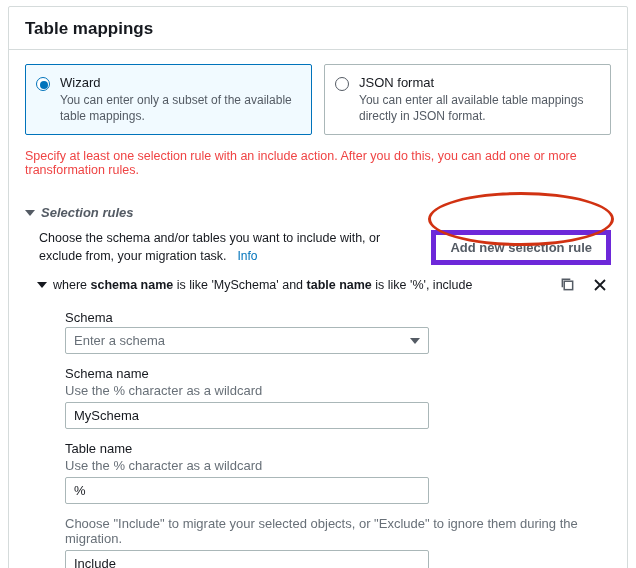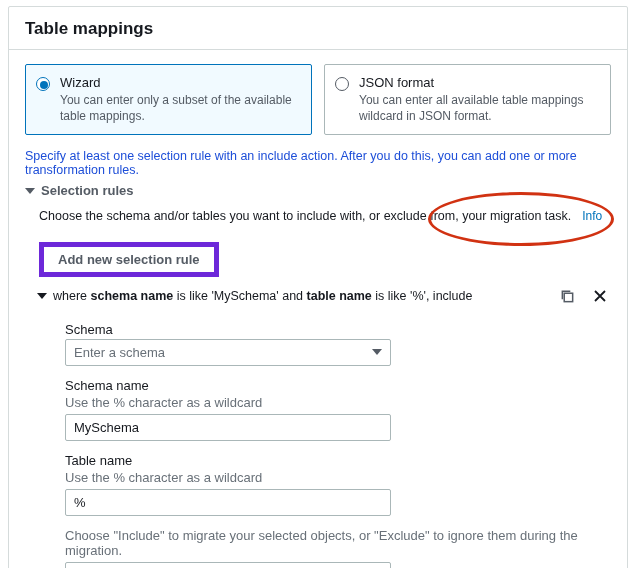--- a/index.html
+++ b/index.html
@@ -75,29 +75,30 @@
   .tile.selected .radio::after {
     content: "";
     position: absolute;
     left: 3px; top: 3px;
     width: 8px; height: 8px;
     border-radius: 50%;
     background: #0073bb;
   }
   .tile-title { font-size: 13px; }
   .tile-desc { font-size: 12px; color: #545b64; line-height: 1.35; margin-top: 2px; }
-  .helper-text { font-size: 12.5px; color: #1d4ed8; margin-bottom: 6px; }
+  .helper-text { font-size: 12.5px; color: #ef4444; margin-bottom: 28px; }
   .section-header {
     display: flex;
     align-items: center;
     font-weight: 700;
     font-size: 13px;
     color: #545b64;
     cursor: pointer;
     margin-bottom: 10px;
+    font-style: italic;
   }
   .tri {
     display: inline-block;
     width: 0; height: 0;
     border-left: 5px solid transparent;
     border-right: 5px solid transparent;
     border-top: 6px solid #545b64;
     margin-right: 6px;
   }
   .tri-right {
@@ -109,21 +110,20 @@
     margin-right: 8px;
     transform: rotate(90deg);
   }
   .selection-top {
     display: flex;
     align-items: flex-start;
     justify-content: space-between;
     gap: 16px;
     margin-left: 14px;
     margin-bottom: 12px;
-    flex-direction: column;
   }
   .selection-desc {
     font-size: 12.5px;
     color: #16191f;
     line-height: 1.4;
     flex: 1;
   }
   .btn {
     border: 5px solid #6d28d9;
     background: #fff;
@@ -156,21 +156,21 @@
   }
   .icon-btn { cursor: pointer; display: inline-flex; }
   .rule-body {
     margin-left: 40px;
     margin-top: 18px;
   }
   .field { margin-bottom: 12px; }
   .field-label { font-size: 13px; color: #16191f; margin-bottom: 2px; }
   .field-hint { font-size: 13px; color: #687078; margin-bottom: 4px; }
   .text-input, .select {
-    width: 326px;
+    width: 364px;
     border: 1px solid #aab7b8;
     border-radius: 2px;
     font-size: 13px;
     padding: 5px 8px;
     color: #16191f;
     background: #fff;
   }
   .select {
     position: relative;
     display: flex;
@@ -203,21 +203,21 @@
 
   <div class="tiles">
     <div class="tile selected">
       <span class="radio"></span>
       <div class="tile-title">Wizard</div>
       <div class="tile-desc">You can enter only a subset of the available table mappings.</div>
     </div>
     <div class="tile">
       <span class="radio"></span>
       <div class="tile-title">JSON format</div>
-      <div class="tile-desc">You can enter all available table mappings wildcard in JSON format.</div>
+      <div class="tile-desc">You can enter all available table mappings directly in JSON format.</div>
     </div>
   </div>
 
   <div class="helper-text">Specify at least one selection rule with an include action. After you do this, you can add one or more transformation rules.</div>
 
   <div class="section-header">
     <span class="tri"></span>
     <span>Selection rules</span>
   </div>
 

